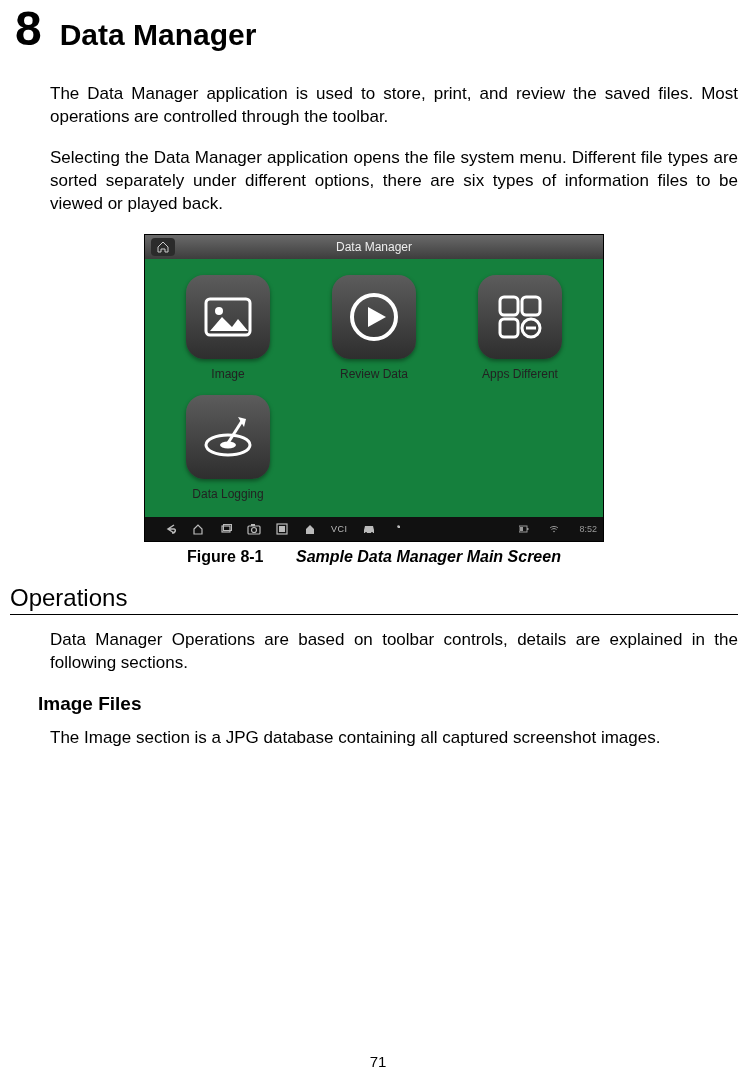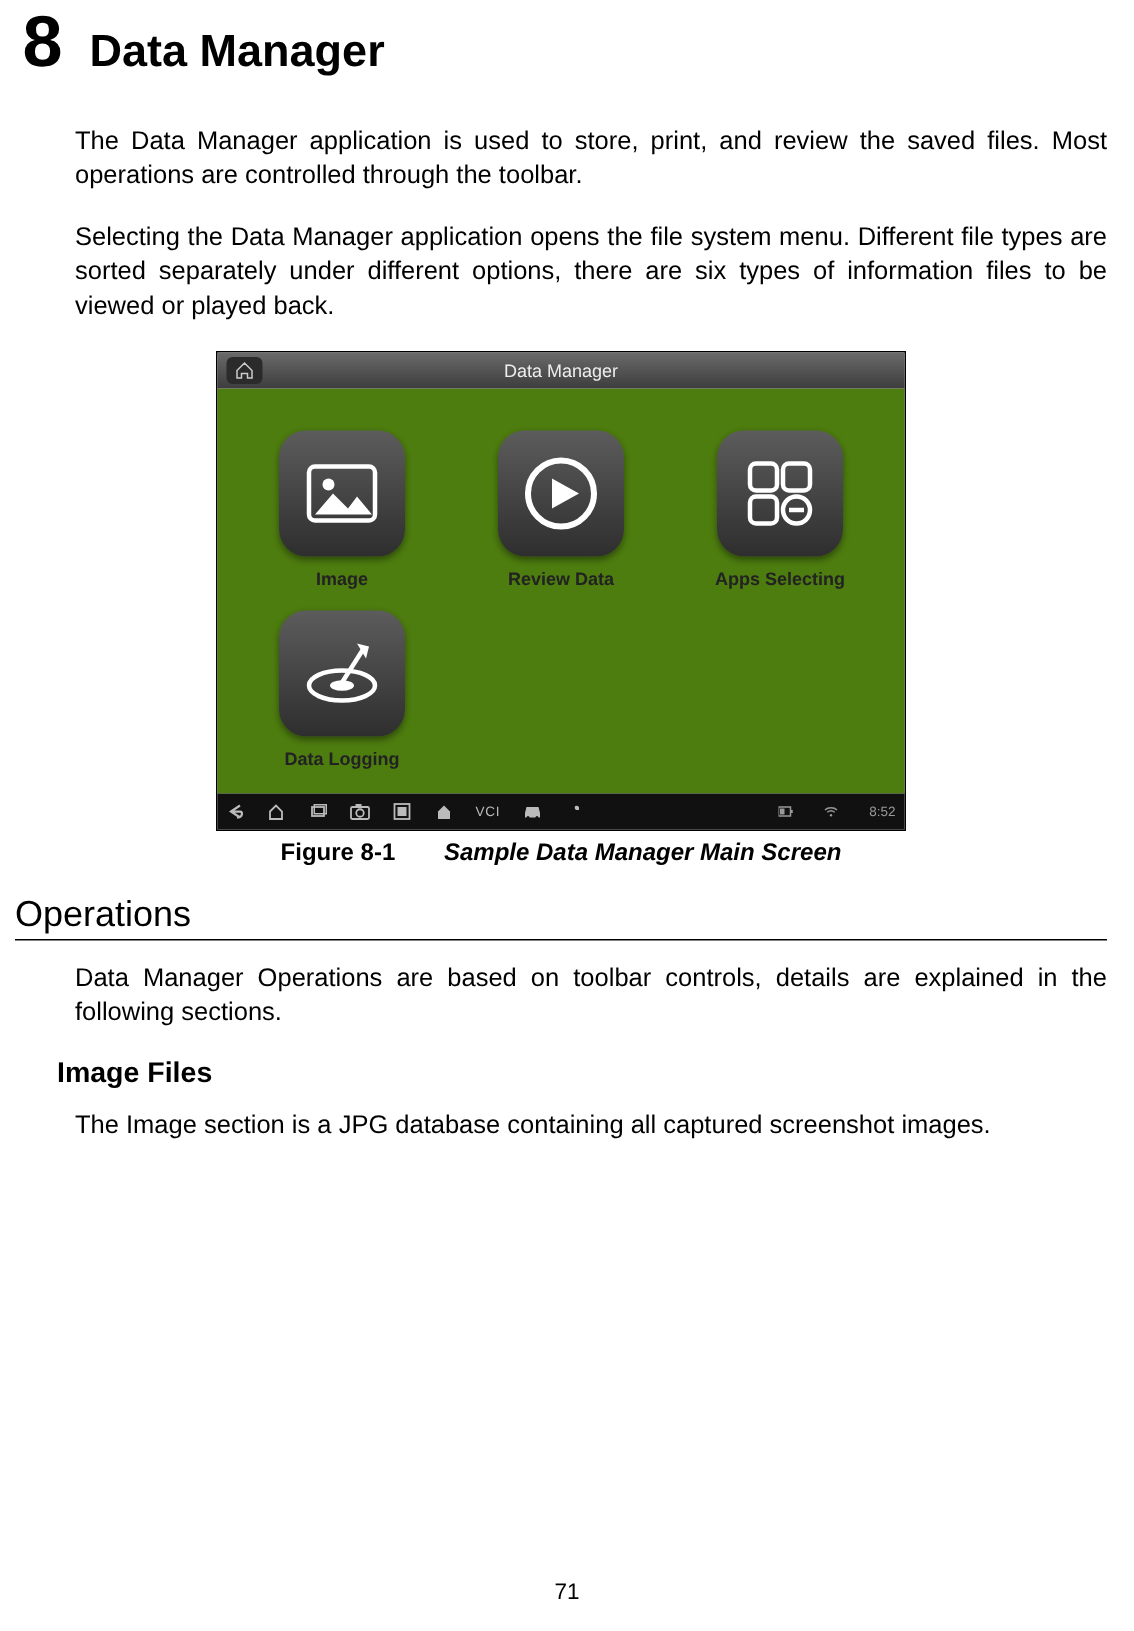--- a/index.html
+++ b/index.html
@@ -16,26 +16,26 @@
   .section-rule { border: none; border-top: 1px solid #000; margin-bottom: 14px; }
   .subsection-heading { font-size: 19px; font-weight: bold; margin: 18px 0 12px 28px; }
   .page-number { text-align: center; font-size: 15px; position: absolute; bottom: 22px; left: 0; right: 0; }
   .page-root { position: relative; width: 756px; min-height: 1087px; }
 
   
   .device { width: 460px; border: 1px solid #000; background: #fff; }
   .dev-topbar { height: 24px; background: linear-gradient(#6a6a6a,#3d3d3d); display: flex; align-items: center; justify-content: center; position: relative; }
   .dev-topbar .home-btn { position: absolute; left: 6px; top: 3px; width: 24px; height: 18px; background: #2b2b2b; border-radius: 4px; display: flex; align-items: center; justify-content: center; color: #ddd; font-size: 12px; }
   .dev-topbar .title { color: #eee; font-size: 12px; }
-  .dev-content { background: #4d7c0f; padding: 28px 28px 16px 28px; font-weight: bold; }
+  .dev-content { background: #15803d; padding: 16px 28px 16px 28px; }
   .tile-grid { display: grid; grid-template-columns: repeat(3, 1fr); column-gap: 36px; row-gap: 14px; }
   .tile { display: flex; flex-direction: column; align-items: center; gap: 8px; }
   .tile-icon { width: 84px; height: 84px; border-radius: 18px; background: linear-gradient(#5c5c5c,#2e2e2e); display: flex; align-items: center; justify-content: center; color: #fff; box-shadow: 0 2px 4px rgba(0,0,0,.4); }
   .tile-label { font-size: 12px; color: #222; text-align: center; }
-  .dev-bottombar { height: 24px; background: #111; display: flex; align-items: center; padding: 0 4px; gap: 14px; color: #bbb; font-size: 12px; position: relative; }
+  .dev-bottombar { height: 24px; background: #111; display: flex; align-items: center; padding: 0 18px; gap: 14px; color: #bbb; font-size: 12px; position: relative; }
   .dev-bottombar .right { position: absolute; right: 6px; font-size: 9px; color: #999; display: flex; align-items: center; gap: 20px; }
   .sys-icon { width: 14px; height: 14px; display: inline-flex; align-items: center; justify-content: center; }
   svg { display: block; }
 </style>
 </head>
 <body>
 <div class="page-root">
 
 <div class="page">
 
@@ -85,21 +85,21 @@
           <div class="tile">
             <div class="tile-icon">
               <svg width="48" height="48" viewBox="0 0 48 48">
                     <rect x="4" y="4" width="18" height="18" rx="4" fill="none" stroke="#fff" stroke-width="3"></rect>
                     <rect x="26" y="4" width="18" height="18" rx="4" fill="none" stroke="#fff" stroke-width="3"></rect>
                     <rect x="4" y="26" width="18" height="18" rx="4" fill="none" stroke="#fff" stroke-width="3"></rect>
                     <circle cx="35" cy="35" r="9" fill="none" stroke="#fff" stroke-width="3"></circle>
                     <line x1="30" y1="35" x2="40" y2="35" stroke="#fff" stroke-width="3"></line>
                   </svg>
             </div>
-            <span class="tile-label">Apps Selecting</span>
+            <span class="tile-label">Apps Different</span>
           </div>
 
           <div class="tile">
             <div class="tile-icon">
               <svg width="52" height="44" viewBox="0 0 52 44">
                     <ellipse cx="26" cy="30" rx="22" ry="10" fill="none" stroke="#fff" stroke-width="3"></ellipse>
                     <ellipse cx="26" cy="30" rx="8" ry="3.5" fill="#fff"></ellipse>
                     <path d="M26 28 L40 6" stroke="#fff" stroke-width="3"></path>
                     <path d="M36 2 L44 4 L42 12 Z" fill="#fff"></path>
                   </svg>

